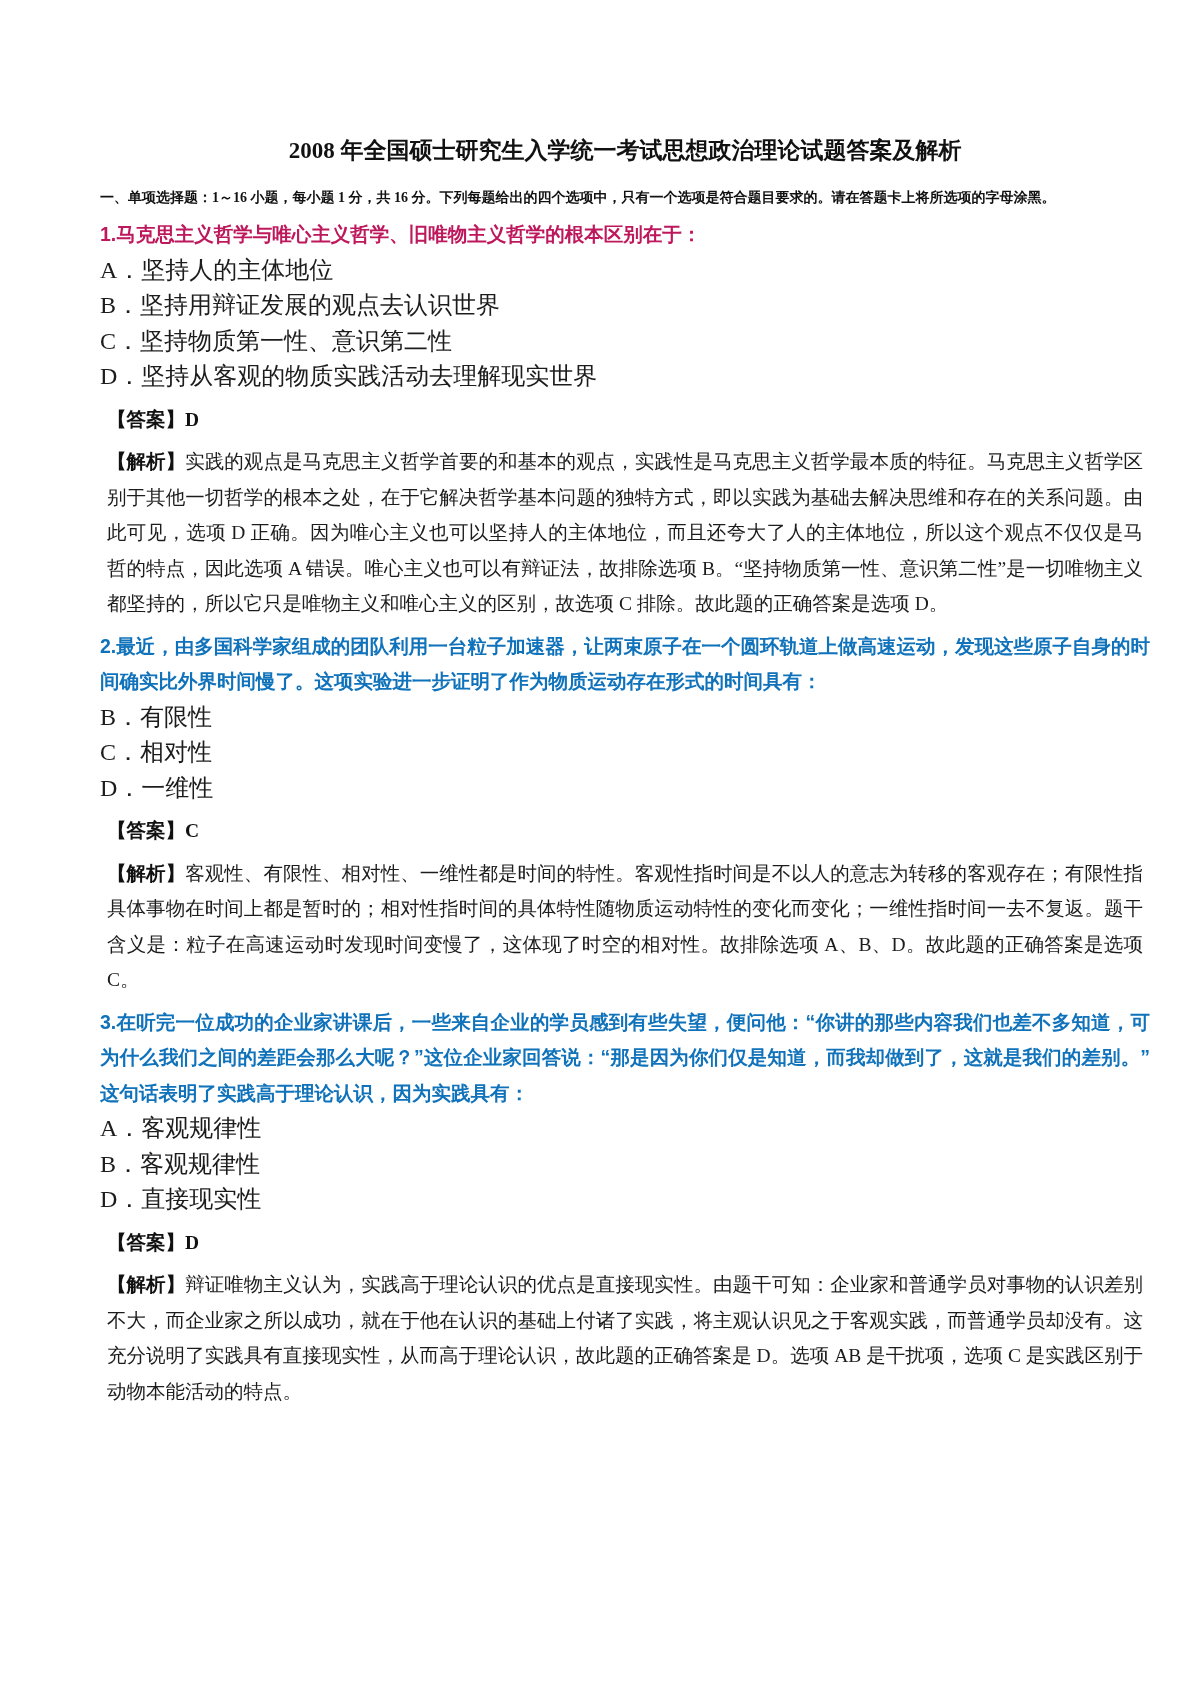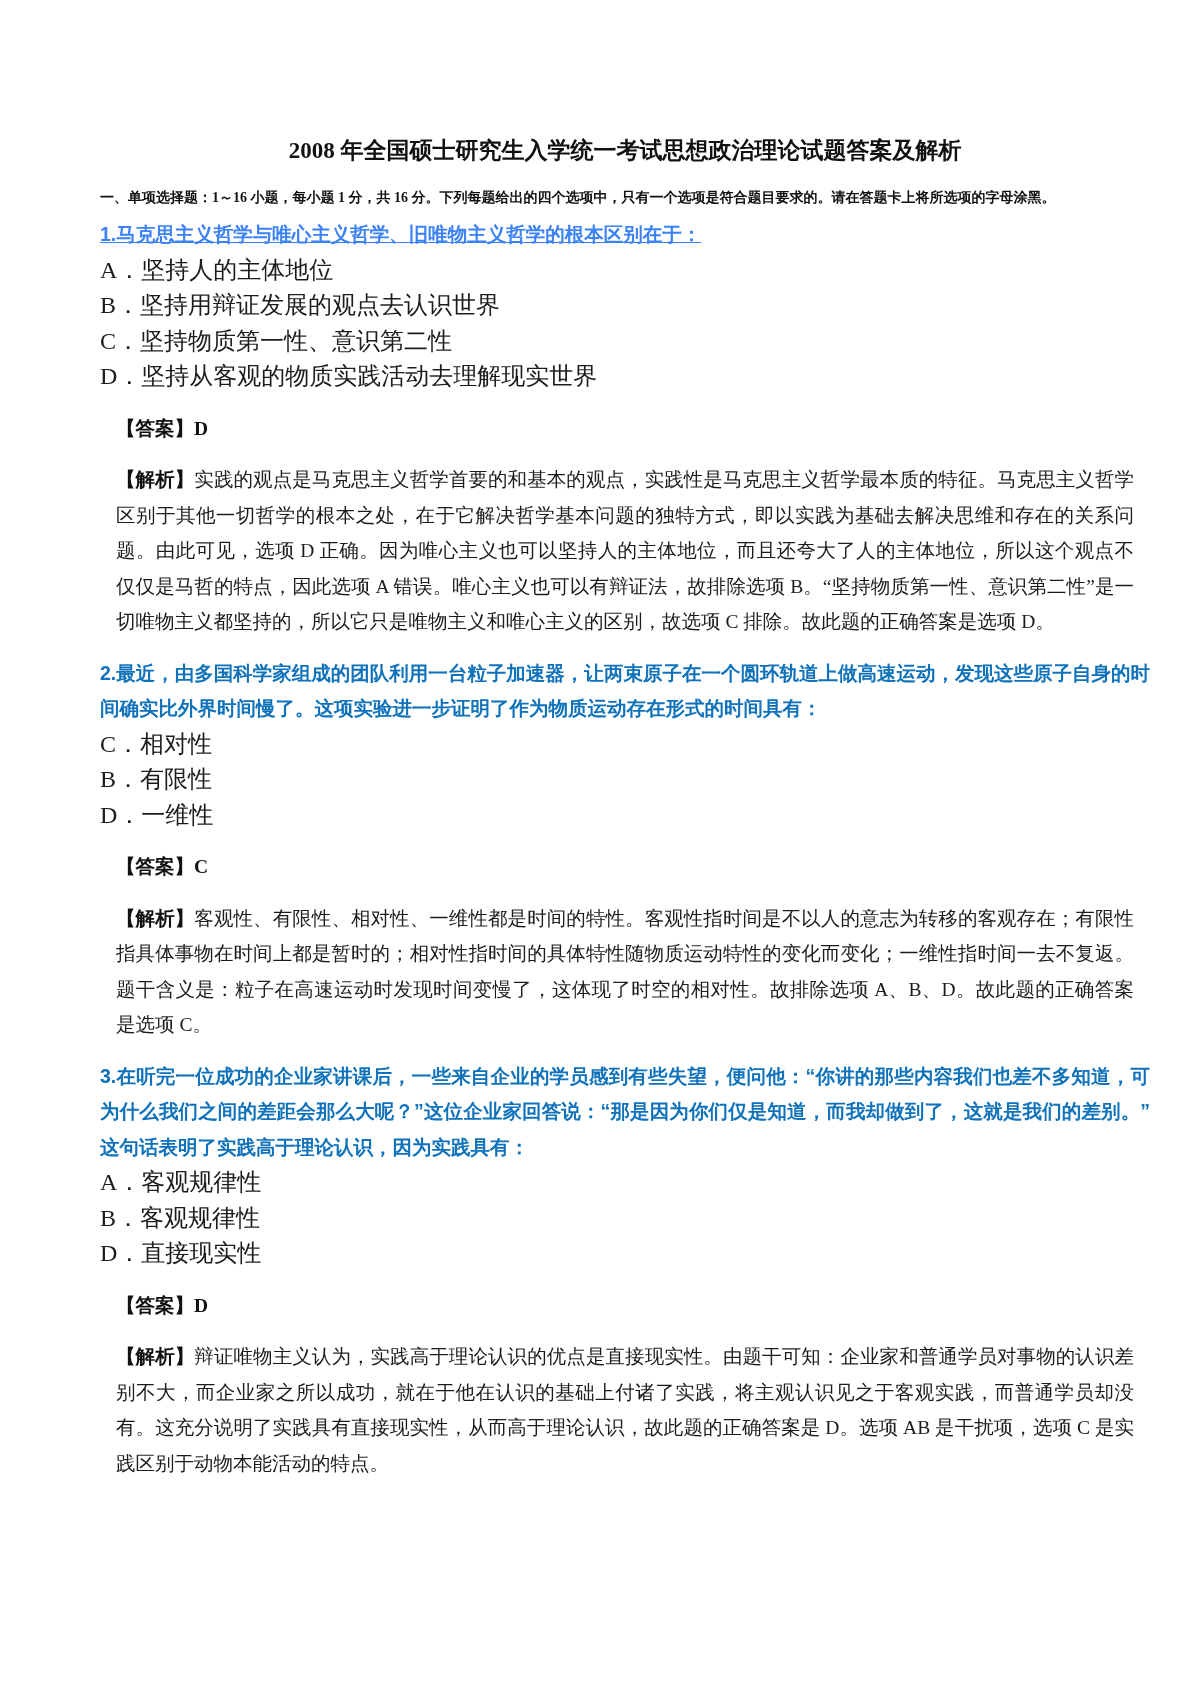--- a/index.html
+++ b/index.html
@@ -42,21 +42,21 @@
     text-align: justify;
     font-family: "Liberation Sans", "DejaVu Sans", sans-serif;
   }
   .option {
     margin: 0;
     font-size: 24px;
     line-height: 35.5px;
     text-align: justify;
   }
   .line {
-    margin: 16px;
+    margin: 7px;
     font-size: 19.5px;
     line-height: 35.5px;
     text-align: justify;
   }
   .blabel {
     font-weight: bold;
     color: #111111;
   }
   .ansletter {
     font-weight: bold;
@@ -64,32 +64,32 @@
   }
 </style>
 </head>
 <body>
 
 <div class="page">
   <p class="doc-title">2008 年全国硕士研究生入学统一考试思想政治理论试题答案及解析</p>
   <p class="section-header">一、单项选择题：1～16 小题，每小题 1 分，共 16 分。下列每题给出的四个选项中，只有一个选项是符合题目要求的。请在答题卡上将所选项的字母涂黑。</p>
   <div id="questions">
       <section class="question">
-        <p class="stem" style="color: #3b82f6; text-decoration: underline;">1.马克思主义哲学与唯心主义哲学、旧唯物主义哲学的根本区别在于：</p>
+        <p class="stem" style="color: #be185d;">1.马克思主义哲学与唯心主义哲学、旧唯物主义哲学的根本区别在于：</p>
         <p class="option">A．坚持人的主体地位</p>
         <p class="option">B．坚持用辩证发展的观点去认识世界</p>
         <p class="option">C．坚持物质第一性、意识第二性</p>
         <p class="option">D．坚持从客观的物质实践活动去理解现实世界</p>
         <p class="line"><span class="blabel">【答案】</span><span class="ansletter">D</span></p>
         <p class="line"><span class="blabel">【解析】</span><span>实践的观点是马克思主义哲学首要的和基本的观点，实践性是马克思主义哲学最本质的特征。马克思主义哲学区别于其他一切哲学的根本之处，在于它解决哲学基本问题的独特方式，即以实践为基础去解决思维和存在的关系问题。由此可见，选项 D 正确。因为唯心主义也可以坚持人的主体地位，而且还夸大了人的主体地位，所以这个观点不仅仅是马哲的特点，因此选项 A 错误。唯心主义也可以有辩证法，故排除选项 B。“坚持物质第一性、意识第二性”是一切唯物主义都坚持的，所以它只是唯物主义和唯心主义的区别，故选项 C 排除。故此题的正确答案是选项 D。</span></p>
       </section>
       <section class="question">
         <p class="stem" style="color: rgb(15, 114, 186);">2.最近，由多国科学家组成的团队利用一台粒子加速器，让两束原子在一个圆环轨道上做高速运动，发现这些原子自身的时间确实比外界时间慢了。这项实验进一步证明了作为物质运动存在形式的时间具有：</p>
+        <p class="option">B．有限性</p>
         <p class="option">C．相对性</p>
-        <p class="option">B．有限性</p>
         <p class="option">D．一维性</p>
         <p class="line"><span class="blabel">【答案】</span><span class="ansletter">C</span></p>
         <p class="line"><span class="blabel">【解析】</span><span>客观性、有限性、相对性、一维性都是时间的特性。客观性指时间是不以人的意志为转移的客观存在；有限性指具体事物在时间上都是暂时的；相对性指时间的具体特性随物质运动特性的变化而变化；一维性指时间一去不复返。题干含义是：粒子在高速运动时发现时间变慢了，这体现了时空的相对性。故排除选项 A、B、D。故此题的正确答案是选项 C。</span></p>
       </section>
       <section class="question">
         <p class="stem" style="color: rgb(15, 114, 186);">3.在听完一位成功的企业家讲课后，一些来自企业的学员感到有些失望，便问他：“你讲的那些内容我们也差不多知道，可为什么我们之间的差距会那么大呢？”这位企业家回答说：“那是因为你们仅是知道，而我却做到了，这就是我们的差别。”这句话表明了实践高于理论认识，因为实践具有：</p>
         <p class="option">A．客观规律性</p>
         <p class="option">B．客观规律性</p>
         <p class="option">D．直接现实性</p>
         <p class="line"><span class="blabel">【答案】</span><span class="ansletter">D</span></p>

